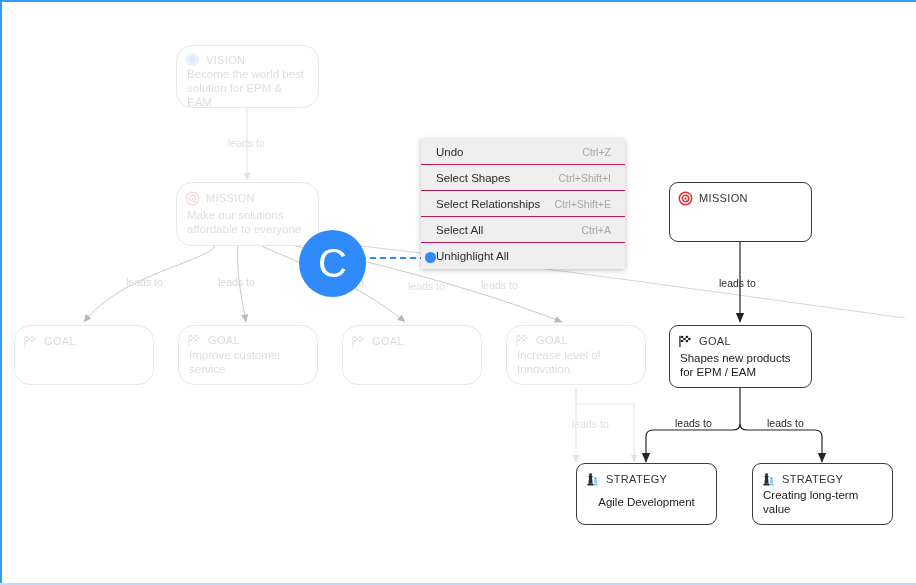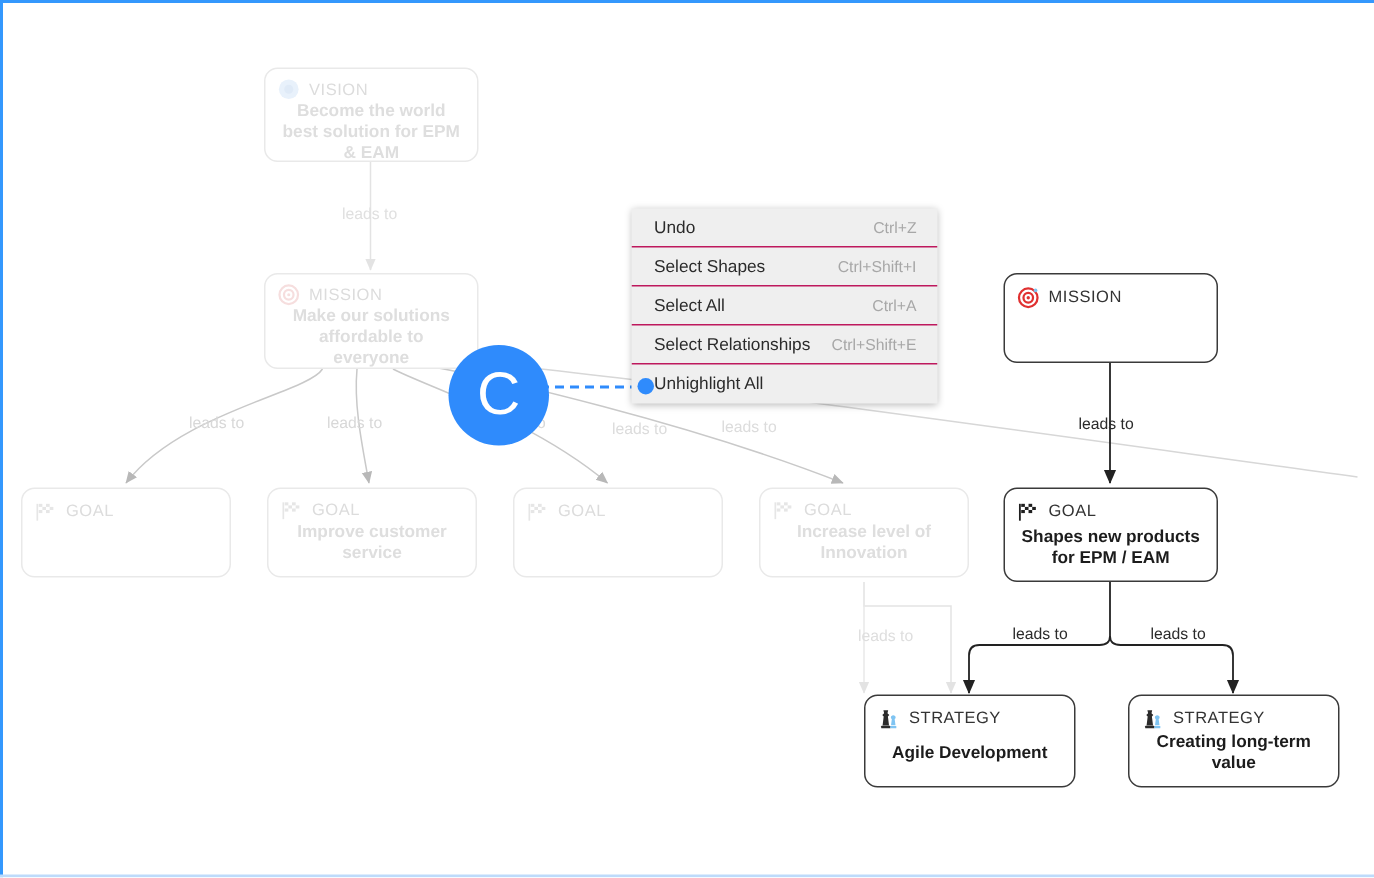--- a/index.html
+++ b/index.html
@@ -36,44 +36,43 @@
     background: #ffffff;
     border: 1px solid #3a3a3a;
     border-radius: 9px;
     padding: 6px 8px 8px 8px;
     display: flex;
     flex-direction: column;
   }
   .node.faded {
     border-color: #e9e9e9;
     color: #e2e2e2;
+    border-radius: 16px;
   }
   .node-head {
     display: flex;
     align-items: center;
     gap: 6px;
     height: 18px;
   }
   .node-type {
     font-size: 11px;
     letter-spacing: .35px;
     color: #333333;
   }
   .faded .node-type { color: #dcdcdc; }
   .node-body {
     flex: 1;
     display: flex;
     align-items: center;
     justify-content: center;
-    text-align: center;
     font-size: 11.5px;
     line-height: 14px;
     color: #1c1c1c;
     padding: 0 2px;
-    font-weight: bold;
   }
   .faded .node-body { color: #dedede; }
   .ico { width: 15px; height: 15px; flex: none; display:block; }
 
   
   .ctx-menu {
     position: absolute;
     left: 421px; top: 139px;
     width: 204px;
     background: #efefef;
@@ -320,28 +319,28 @@
   <div class="ctx-menu">
     <div class="ctx-item">
       <span>Undo</span>
       <span class="sc">Ctrl+Z</span>
     </div>
     <div class="ctx-item">
       <span>Select Shapes</span>
       <span class="sc">Ctrl+Shift+I</span>
     </div>
     <div class="ctx-item">
+      <span>Select Relationships</span>
+      <span class="sc">Ctrl+Shift+E</span>
+    </div>
+    <div class="ctx-item">
       <span>Select All</span>
       <span class="sc">Ctrl+A</span>
     </div>
     <div class="ctx-item">
-      <span>Select Relationships</span>
-      <span class="sc">Ctrl+Shift+E</span>
-    </div>
-    <div class="ctx-item">
       <span>Unhighlight All</span>
       <span class="sc"></span>
     </div>
   </div>
 
   <div class="cursor-dot"></div>
   <div class="cursor-badge">C</div>
 
 </div>
 

